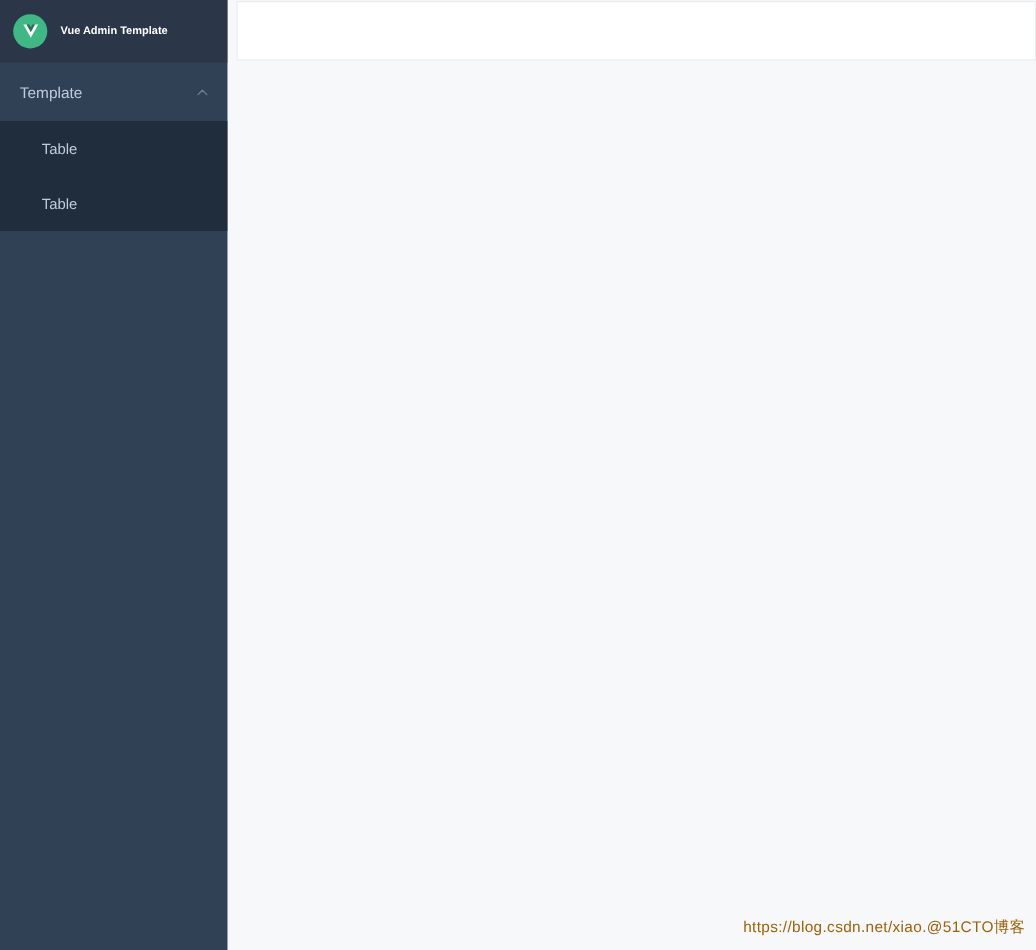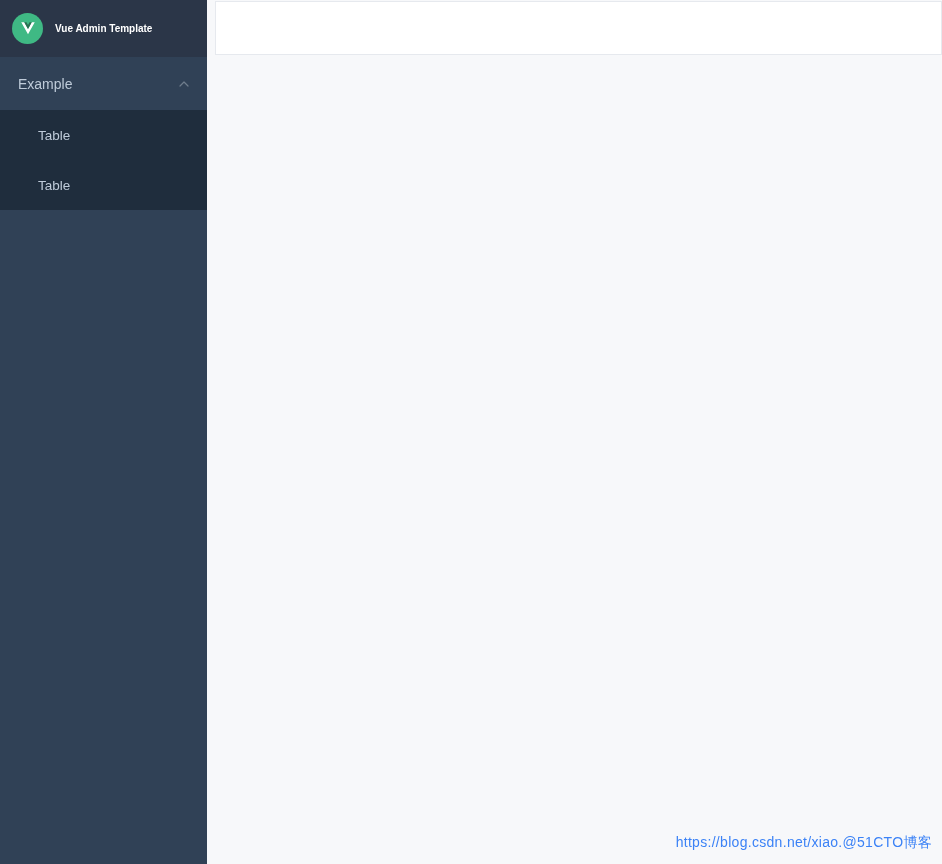--- a/index.html
+++ b/index.html
@@ -102,42 +102,42 @@
       right: 0;
       height: 54px;
       background: #fff;
       border: 1px solid #e6e9ee;
     }
     .watermark {
       position: absolute;
       right: 10px;
       bottom: 12px;
       font-size: 14px;
-      color: #3b82f6;
+      color: #a16207;
       pointer-events: none;
       letter-spacing: 0.3px;
     }
   </style>
 </head>
 <body>
 
 <div class="sidebar">
   <div class="sidebar-header">
     <span class="logo-circle">
       <svg viewBox="0 0 24 24">
         <path d="M3 3 L12 19 L21 3 L17 3 L12 12 L7 3 Z" fill="#ffffff"></path>
         <path d="M7 3 L12 12 L17 3 L14 3 L12 6.5 L10 3 Z" fill="#2b6e52"></path>
       </svg>
     </span>
     <span class="app-title">Vue Admin Template</span>
   </div>
 
 
   <div class="nav-item has-children">
-    <span>Example</span>
+    <span>Template</span>
     <span class="chevron">
       <svg width="10" height="10" viewBox="0 0 10 10">
         <path d="M1 7 L5 3 L9 7" stroke="#9aa5b1" stroke-width="1.2" fill="none" stroke-linecap="round" stroke-linejoin="round"></path>
       </svg>
     </span>
   </div>
 
   <div class="submenu">
     <div class="nav-subitem">
       <span>Table</span>

